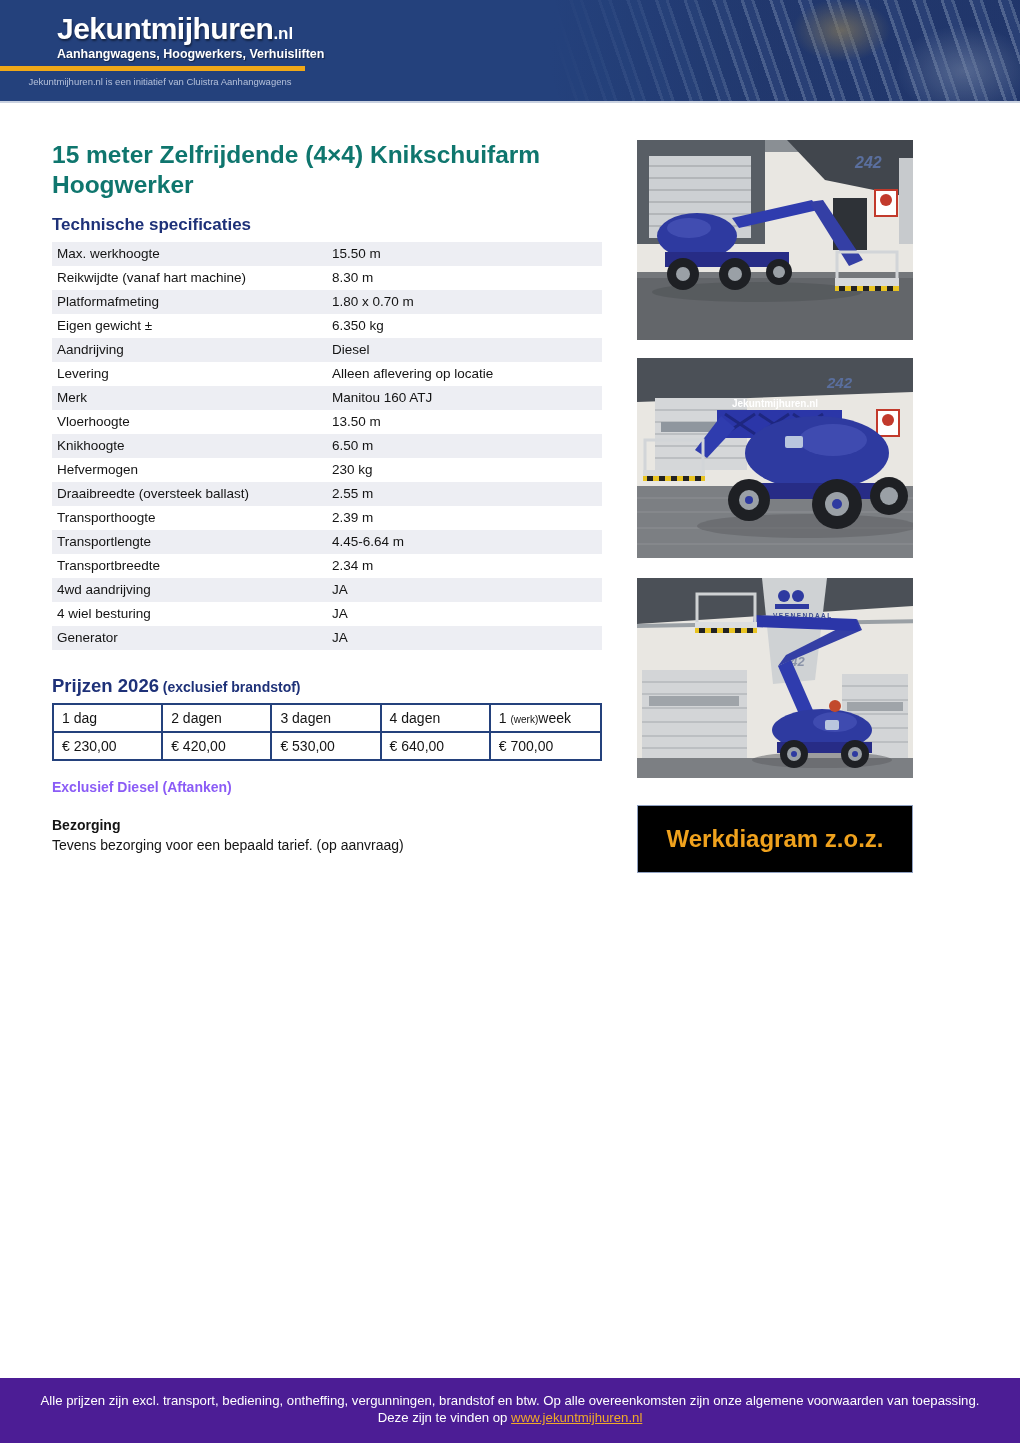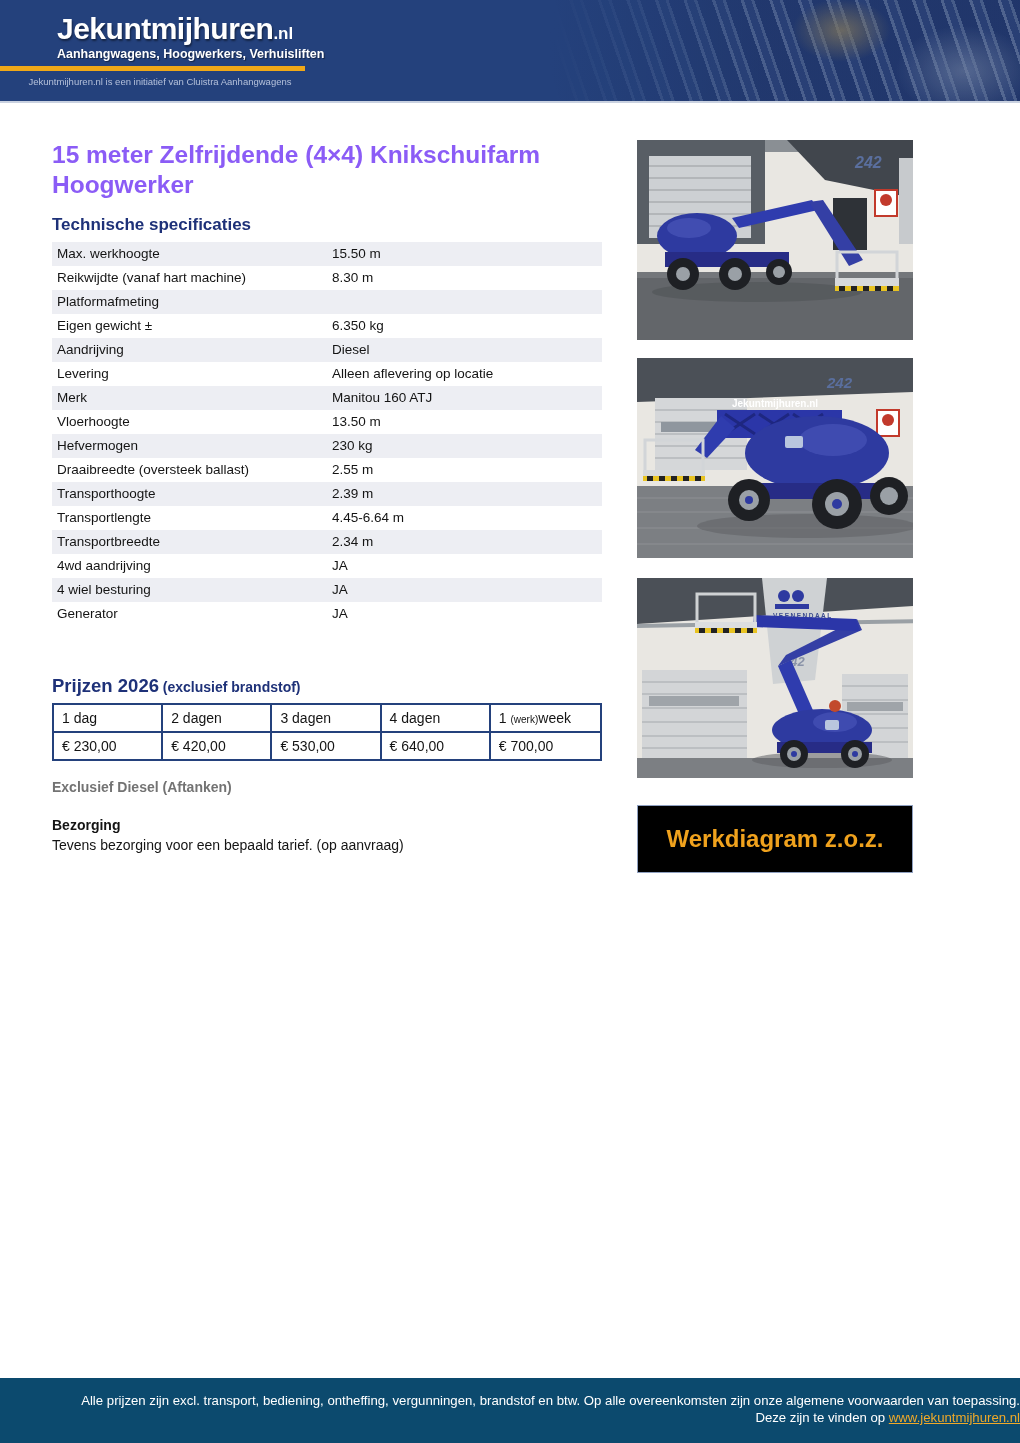--- a/index.html
+++ b/index.html
@@ -20,54 +20,54 @@
   .brand{font-size:30px;font-weight:bold;letter-spacing:-.5px;text-shadow:1px 2px 2px rgba(0,0,0,.45);}
   .brand-suffix{font-size:17px;font-weight:bold;}
   .tagline{font-size:12.5px;font-weight:bold;margin-top:1px;text-shadow:1px 1px 1px rgba(0,0,0,.45);}
   .gold-rule{position:absolute;left:0;top:66px;width:305px;height:5px;background:#F0A818;z-index:2;}
   .initiative{position:absolute;left:10px;top:76px;width:300px;text-align:center;
               font-size:9.5px;color:#b4c0da;z-index:2;}
   .contact{position:absolute;left:488px;top:11px;color:#fff;font-size:13.5px;line-height:17.5px;z-index:2;}
   .contact a{color:#fff;text-decoration:underline;}
 
   
-  .page-title{position:absolute;left:52px;top:140px;width:565px;color:#8b5cf6;
+  .page-title{position:absolute;left:52px;top:140px;width:565px;color:#0f766e;
               font-size:24.5px;font-weight:bold;line-height:30px;}
   .specs-heading{position:absolute;left:52px;top:215px;color:#1E3178;font-size:17px;font-weight:bold;}
   .spec-table{position:absolute;left:52px;top:242px;width:550px;}
   .spec-row{display:flex;height:24px;line-height:24px;font-size:13.5px;color:#141414;}
   .spec-row:nth-child(odd){background:#EDEEF3;}
   .spec-label{width:280px;padding-left:5px;box-sizing:border-box;}
   .spec-value{flex:1;}
 
   .pricing-heading{position:absolute;left:52px;top:675px;color:#1E3178;font-size:18.5px;font-weight:bold;}
   .pricing-note{font-size:14px;font-weight:bold;}
   .price-table{position:absolute;left:52px;top:703px;width:550px;box-sizing:border-box;
                border:2px solid #24417C;display:grid;grid-template-columns:repeat(5,1fr);background:#fff;}
   .price-cell{height:26px;line-height:26px;padding-left:8px;font-size:14px;color:#141414;
               border-right:2px solid #24417C;overflow:hidden;white-space:nowrap;}
   .price-cell.lastcol{border-right:none;}
   .price-cell.head{border-bottom:2px solid #24417C;}
   .small-paren{font-size:10px;}
 
-  .note-fuel{position:absolute;left:52px;top:779px;font-size:14px;font-weight:bold;color:#737373;}
+  .note-fuel{position:absolute;left:52px;top:779px;font-size:14px;font-weight:bold;color:#8b5cf6;}
   .note-delivery-h{position:absolute;left:52px;top:817px;font-size:14px;font-weight:bold;color:#141414;}
   .note-delivery-t{position:absolute;left:52px;top:837px;font-size:14px;color:#141414;}
 
   
   .photo{position:absolute;left:637px;width:276px;height:200px;display:block;}
   .photo1{top:140px;} .photo2{top:358px;} .photo3{top:578px;}
 
   .werkdiagram{position:absolute;left:637px;top:805px;width:276px;height:68px;background:#000000;
                border:1px solid #8fa0c0;box-sizing:border-box;display:flex;align-items:center;justify-content:center;}
   .werkdiagram span{color:#F0A21D;font-size:24px;font-weight:bold;}
 
   
-  .footer{position:absolute;left:0;top:1378px;width:1020px;height:65px;background:#0c4a6e;
-          color:#fff;text-align:right;font-size:13.2px;line-height:17px;box-sizing:border-box;padding-top:14px;}
+  .footer{position:absolute;left:0;top:1378px;width:1020px;height:65px;background:#4c1d95;
+          color:#fff;text-align:center;font-size:13.2px;line-height:17px;box-sizing:border-box;padding-top:14px;}
   .footer a{color:#EFA929;text-decoration:underline;}
 </style>
 </head>
 <body>
 
 <div id="page">
 
   <div class="header">
     <div class="header-photo"></div>
     <div class="logo-block">
@@ -85,40 +85,45 @@
     <div class="spec-row">
         <div class="spec-label">Max. werkhoogte</div>
         <div class="spec-value">15.50 m</div>
       </div>
     <div class="spec-row">
         <div class="spec-label">Reikwijdte (vanaf hart machine)</div>
         <div class="spec-value">8.30 m</div>
       </div>
     <div class="spec-row">
         <div class="spec-label">Platformafmeting</div>
+        <div class="spec-value">1.80 x 0.70 m</div>
       </div>
     <div class="spec-row">
         <div class="spec-label">Eigen gewicht ±</div>
         <div class="spec-value">6.350 kg</div>
       </div>
     <div class="spec-row">
         <div class="spec-label">Aandrijving</div>
         <div class="spec-value">Diesel</div>
       </div>
     <div class="spec-row">
         <div class="spec-label">Levering</div>
         <div class="spec-value">Alleen aflevering op locatie</div>
       </div>
     <div class="spec-row">
         <div class="spec-label">Merk</div>
         <div class="spec-value">Manitou 160 ATJ</div>
       </div>
     <div class="spec-row">
         <div class="spec-label">Vloerhoogte</div>
         <div class="spec-value">13.50 m</div>
+      </div>
+    <div class="spec-row">
+        <div class="spec-label">Knikhoogte</div>
+        <div class="spec-value">6.50 m</div>
       </div>
     <div class="spec-row">
         <div class="spec-label">Hefvermogen</div>
         <div class="spec-value">230 kg</div>
       </div>
     <div class="spec-row">
         <div class="spec-label">Draaibreedte (oversteek ballast)</div>
         <div class="spec-value">2.55 m</div>
       </div>
     <div class="spec-row">

